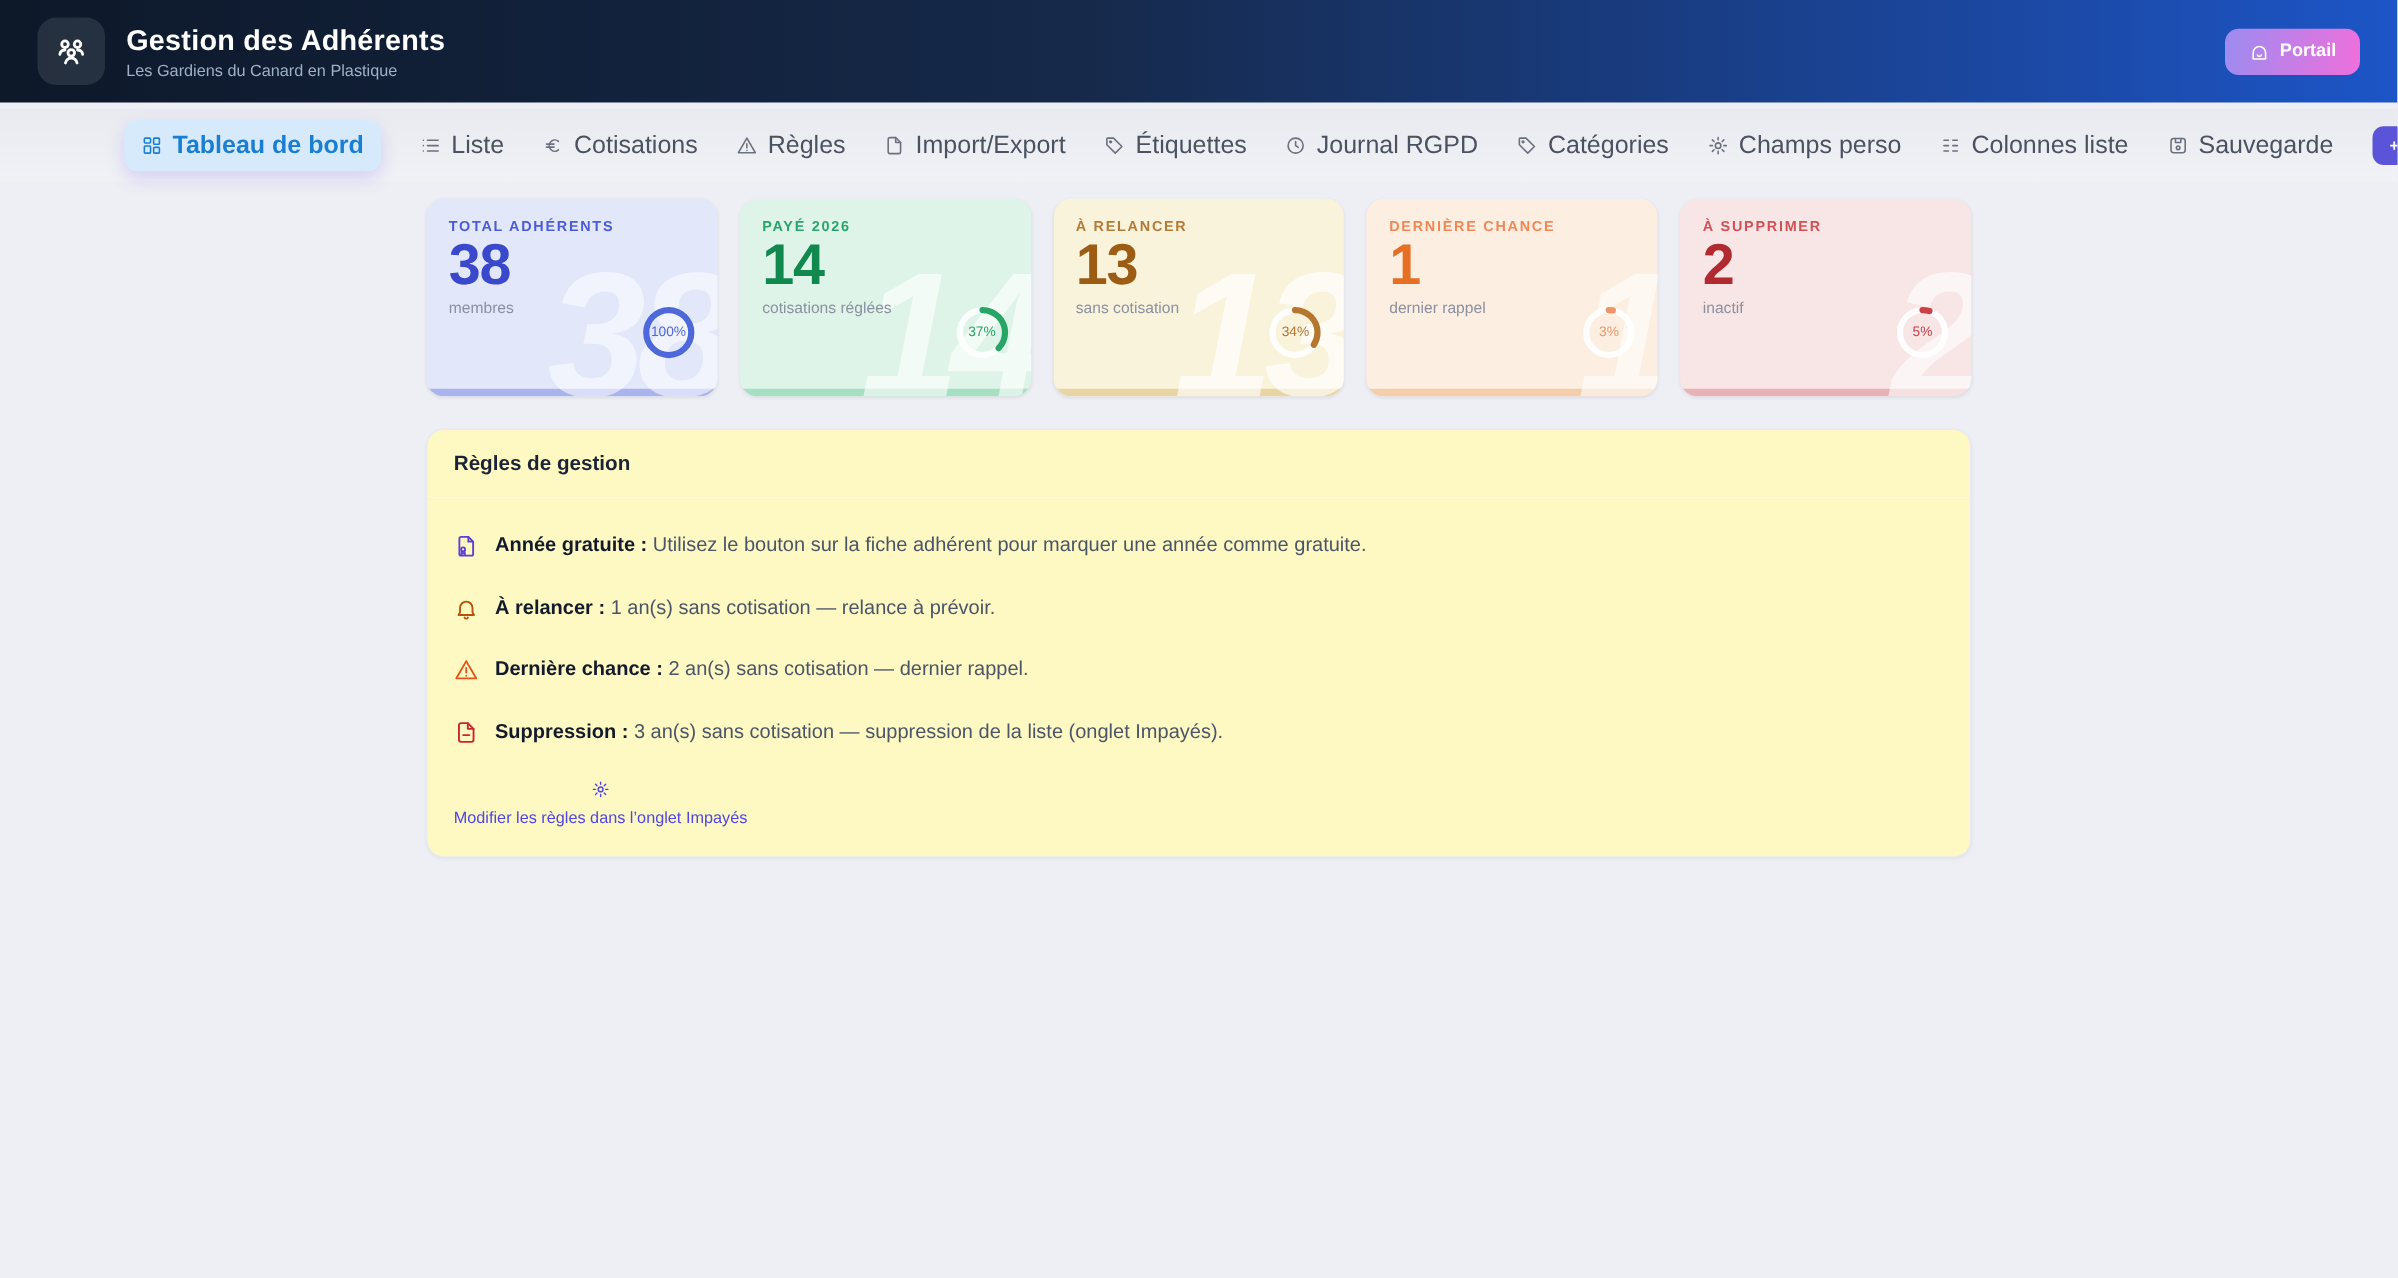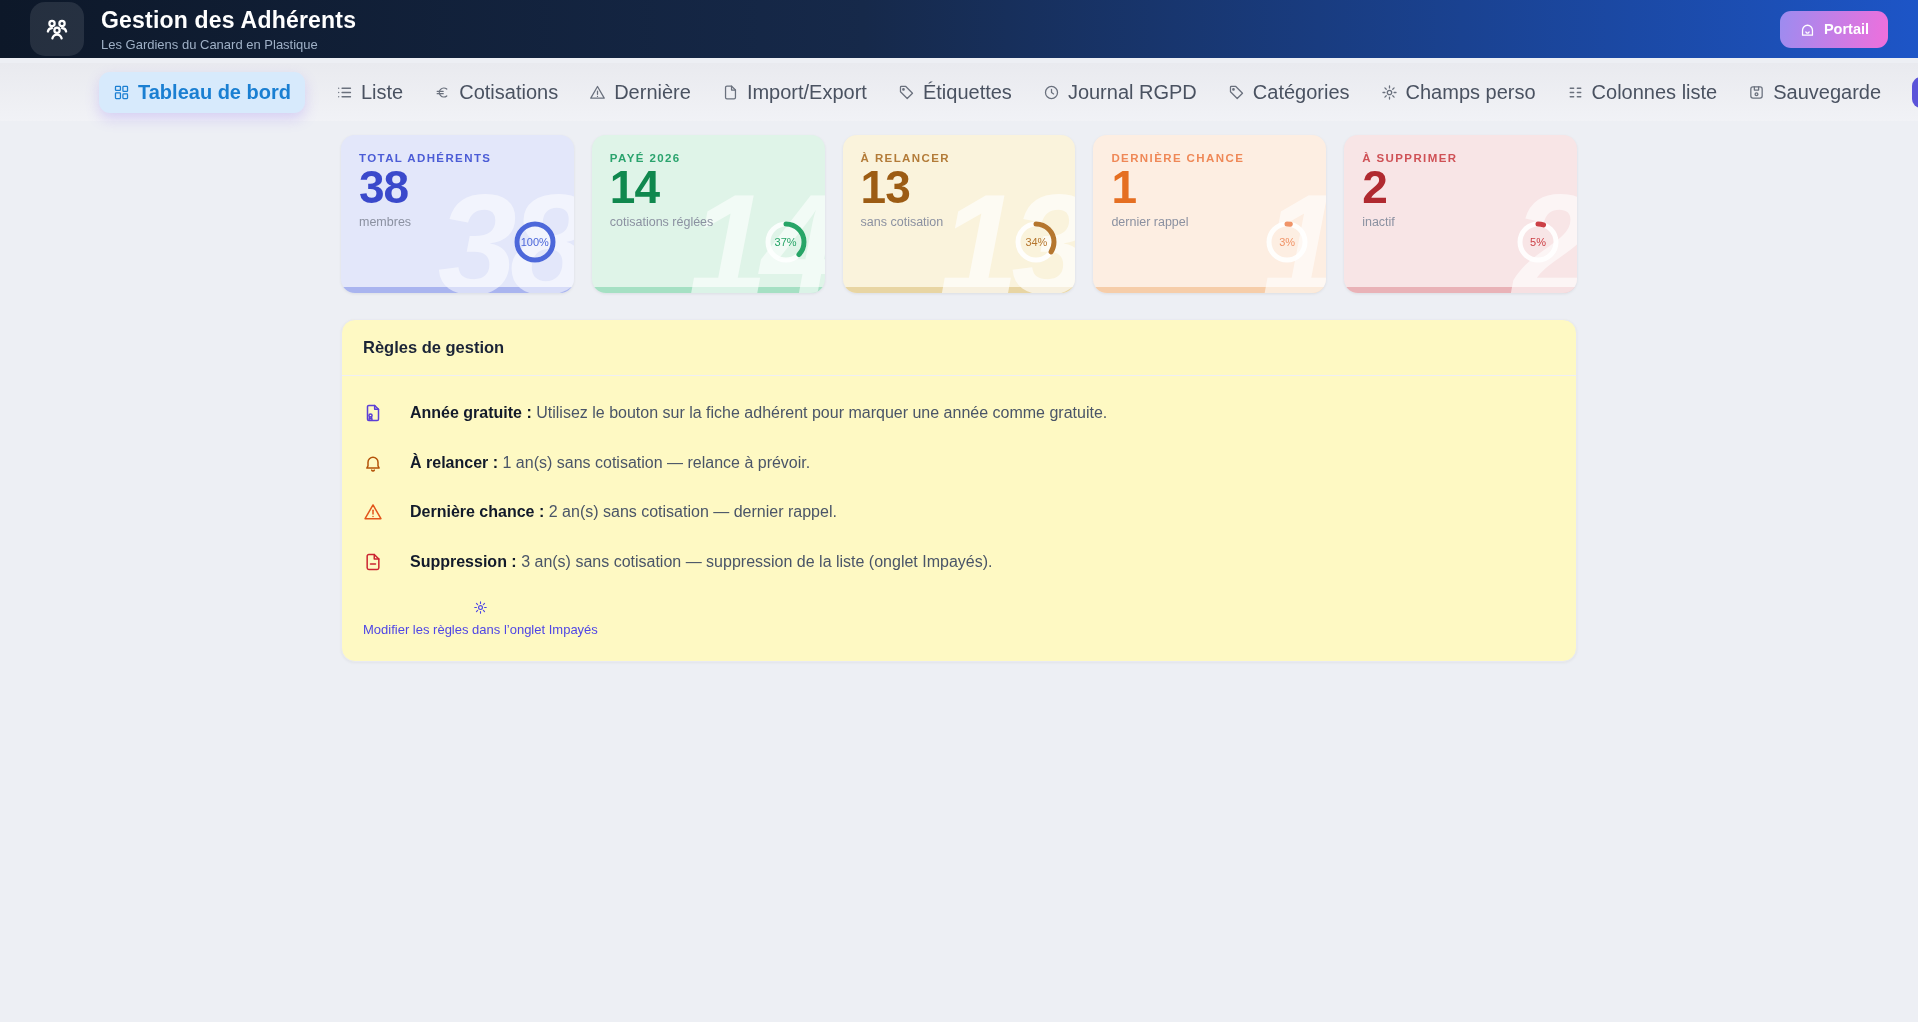--- a/index.html
+++ b/index.html
@@ -1,21 +1,21 @@
 <!DOCTYPE html>
 <html lang="fr" style="--hdr1: #0d1829; --hdr2: #16294a; --hdr3: #1d55c7; --portal1: #9c8cf0; --portal2: #ef6fdc; --tabbg: #d7eafc; --tabfg: #1a7fd2; --newbtn: #5b54d9; --link: #4f46e5;"><head>
 <meta charset="utf-8">
 <style>
   * { margin:0; padding:0; box-sizing:border-box; }
   html,body { width:1918px; height:1022px; overflow:hidden; }
   body { font-family:"Liberation Sans", sans-serif; background:#edeff4; color:#1c2330; }
 
   
   .app-header {
-    height:58px; display:flex; align-items:center; padding:0 30px;
+    height:82px; display:flex; align-items:center; padding:0 30px;
     background:linear-gradient(90deg, var(--hdr1) 0%, var(--hdr2) 45%, var(--hdr3) 100%);
   }
   .logo {
     width:54px; height:54px; border-radius:15px; background:rgba(255,255,255,.10);
     display:flex; align-items:center; justify-content:center; color:#fff; flex:0 0 auto;
   }
   .logo svg { width:30px; height:30px; }
   .titles { margin-left:17px; }
   .app-title { color:#ffffff; font-size:23px; font-weight:700; letter-spacing:.2px; }
   .app-subtitle { color:#9fb0c6; font-size:13px; margin-top:3px; }
@@ -81,21 +81,21 @@
   
   .rules-panel {
     margin-top:26px; background:#fef9c3; border:1px solid #e9eaf1; border-radius:14px;
     box-shadow:0 1px 3px rgba(16,24,40,.05); overflow:hidden;
   }
   .rules-header {
     padding:18px 21px; font-size:16.5px; font-weight:700; color:#1b2437;
     border-bottom:1px solid #efeff4;
   }
   .rules-body { padding:26px 21px 24px; }
-  .rule-row { display:flex; align-items:flex-start; gap:27px; margin-bottom:28px; }
+  .rule-row { display:flex; align-items:flex-start; gap:13px; margin-bottom:28px; }
   .rule-icon { width:20px; height:20px; flex:0 0 auto; margin-top:1px; }
   .rule-icon svg { width:20px; height:20px; }
   .rule-text { font-size:16px; color:#4a5568; line-height:1.35; }
   .rule-text b { color:#121a2b; font-weight:700; }
   .rules-link {
     display:flex; align-items:center; gap:7px; color:var(--link); font-size:13px;
     cursor:pointer; background:none; border:none; font-family:inherit; padding:0; margin-top:6px;flex-direction:column;
   }
   .rules-link svg { width:15px; height:15px; }
 </style>
@@ -164,21 +164,21 @@
   </button>
 
   <button class="nav-tab">
     <span class="tab-ic" style="display: inline-flex;">
           <svg viewBox="0 0 24 24" fill="none" stroke="currentColor" stroke-width="1.8" stroke-linecap="round" stroke-linejoin="round">
             <path d="M12 3.5 21.5 20h-19Z"></path>
             <path d="M12 10v4.5"></path>
             <path d="M12 17.5h.01"></path>
           </svg>
         </span>
-    <span class="tab-label">Dernière</span>
+    <span class="tab-label">Règles</span>
   </button>
 
   <button class="nav-tab">
     <span class="tab-ic" style="display: inline-flex;">
           <svg viewBox="0 0 24 24" fill="none" stroke="currentColor" stroke-width="1.8" stroke-linecap="round" stroke-linejoin="round">
             <path d="M13.5 3H7a2 2 0 0 0-2 2v14a2 2 0 0 0 2 2h10a2 2 0 0 0 2-2V8.5Z"></path>
             <path d="M13.5 3v5.5H19"></path>
           </svg>
         </span>
     <span class="tab-label">Import/Export</span>

